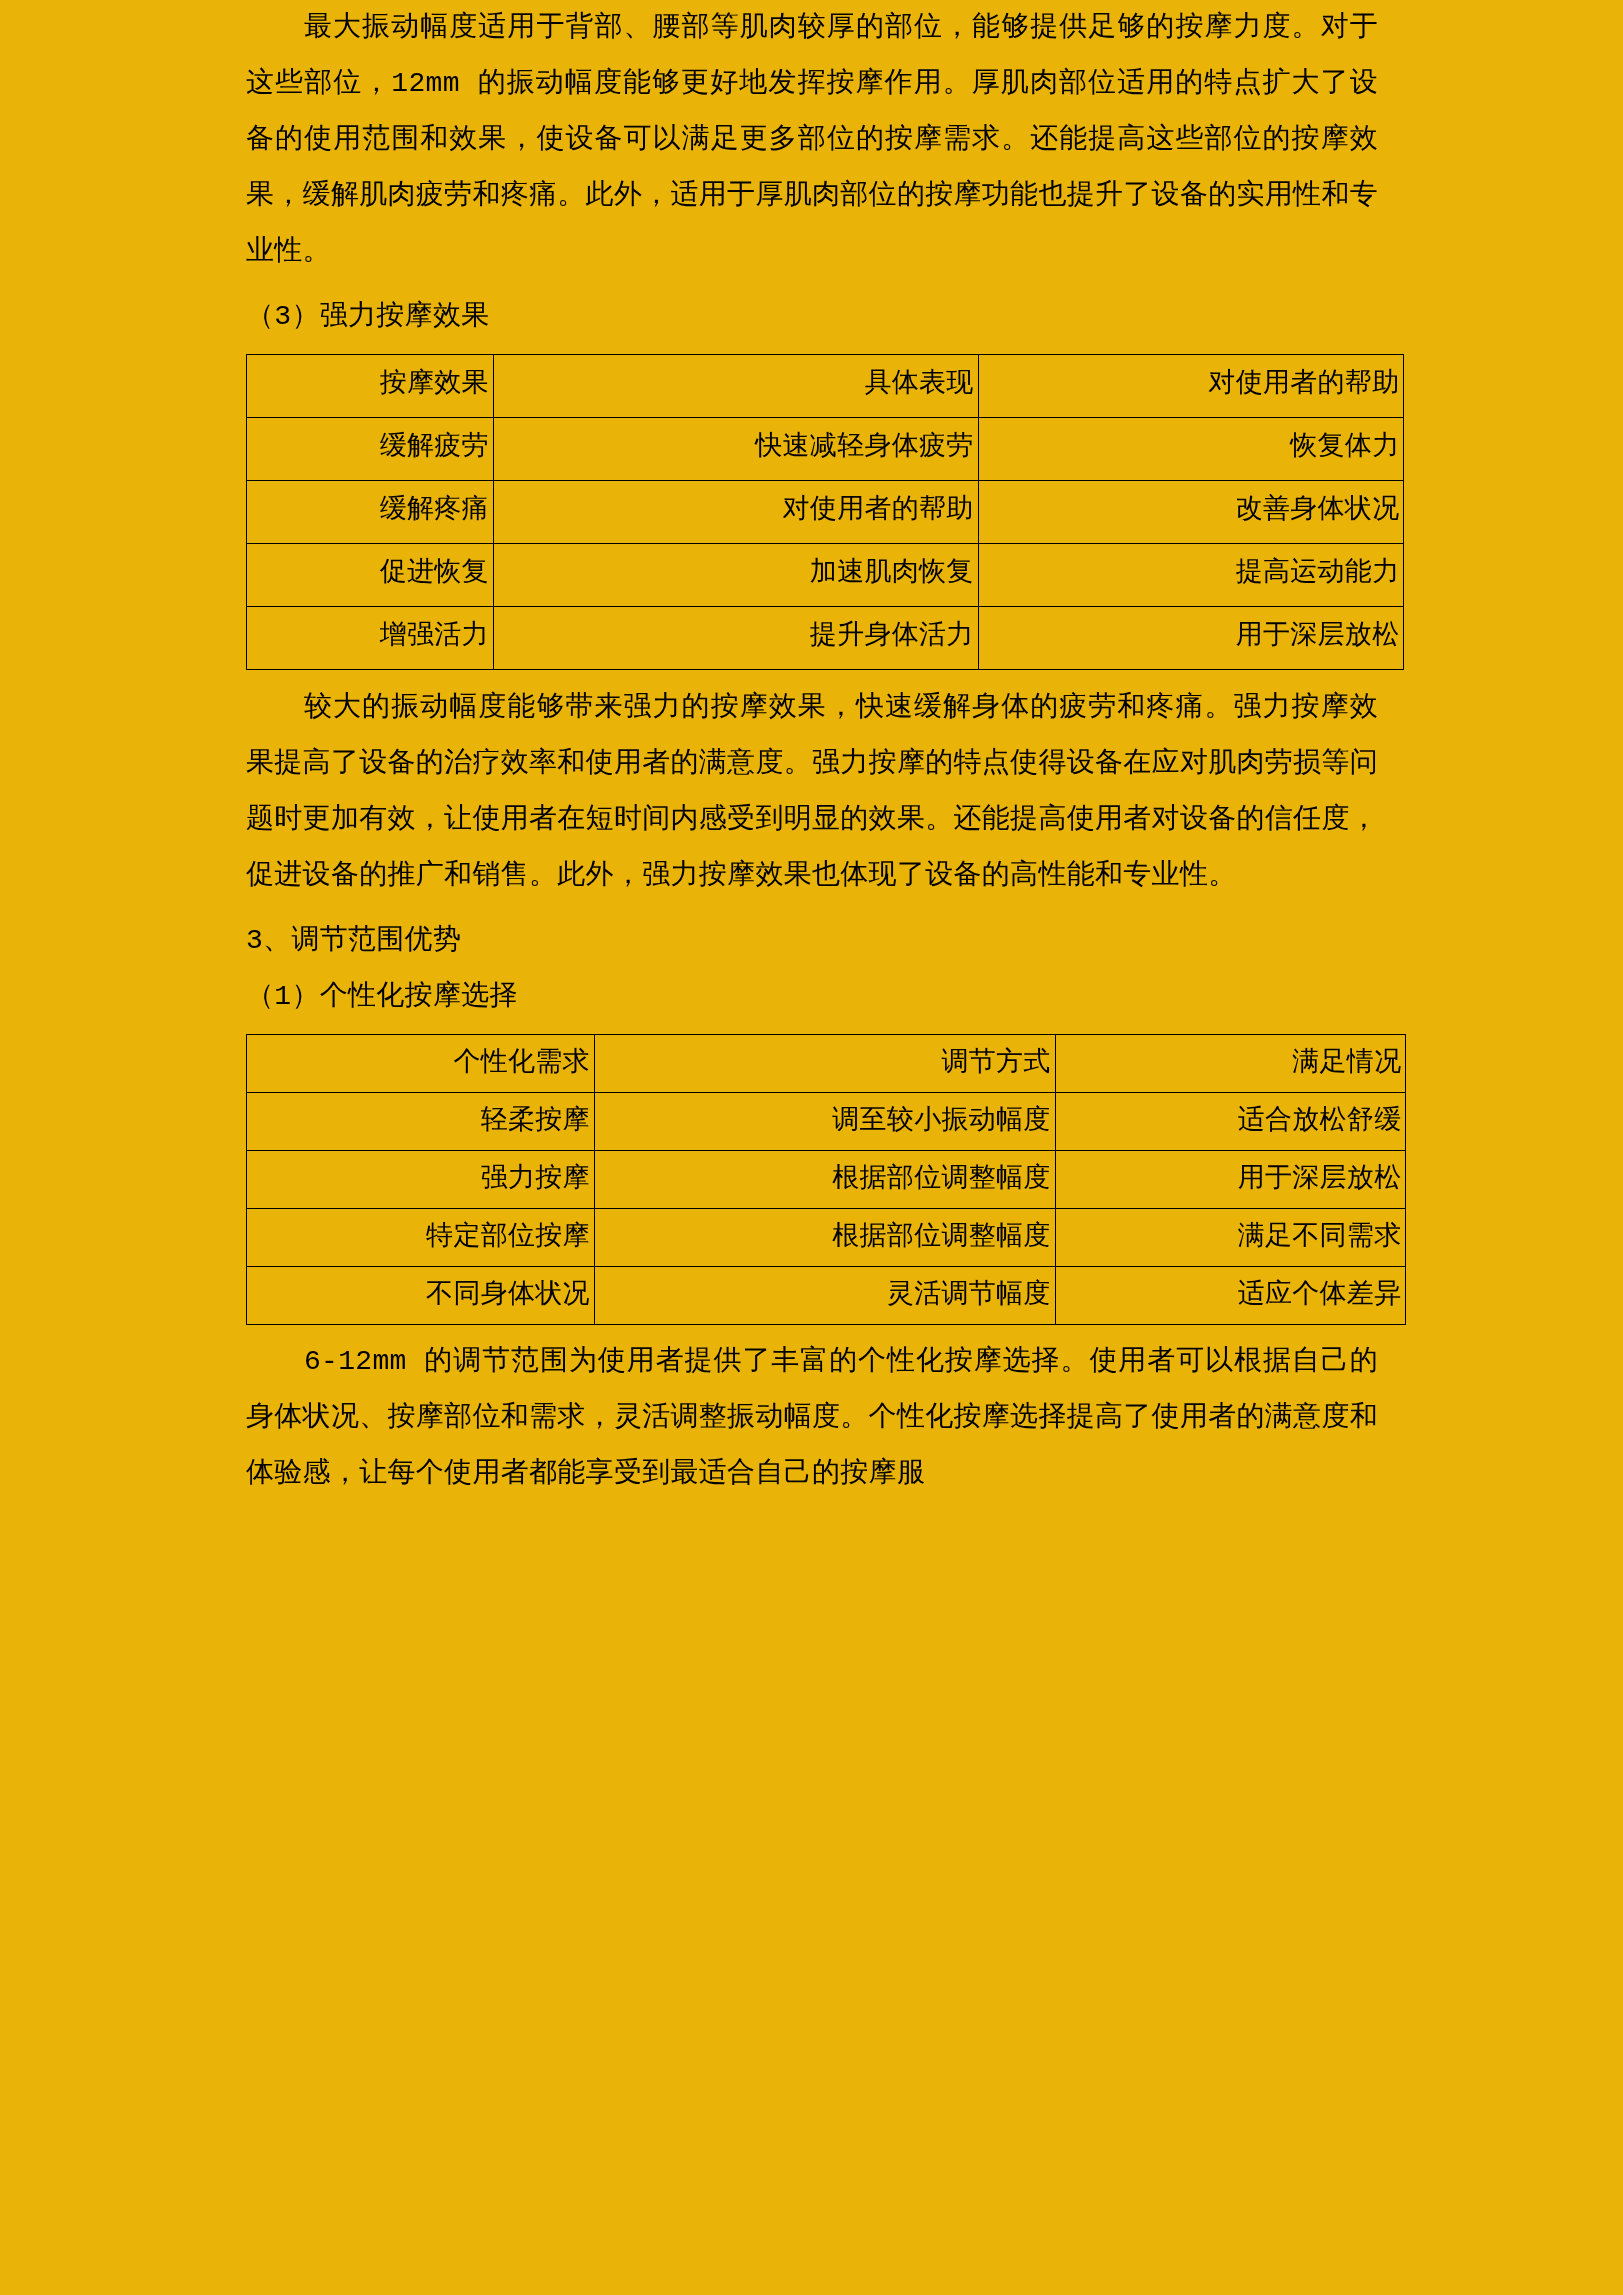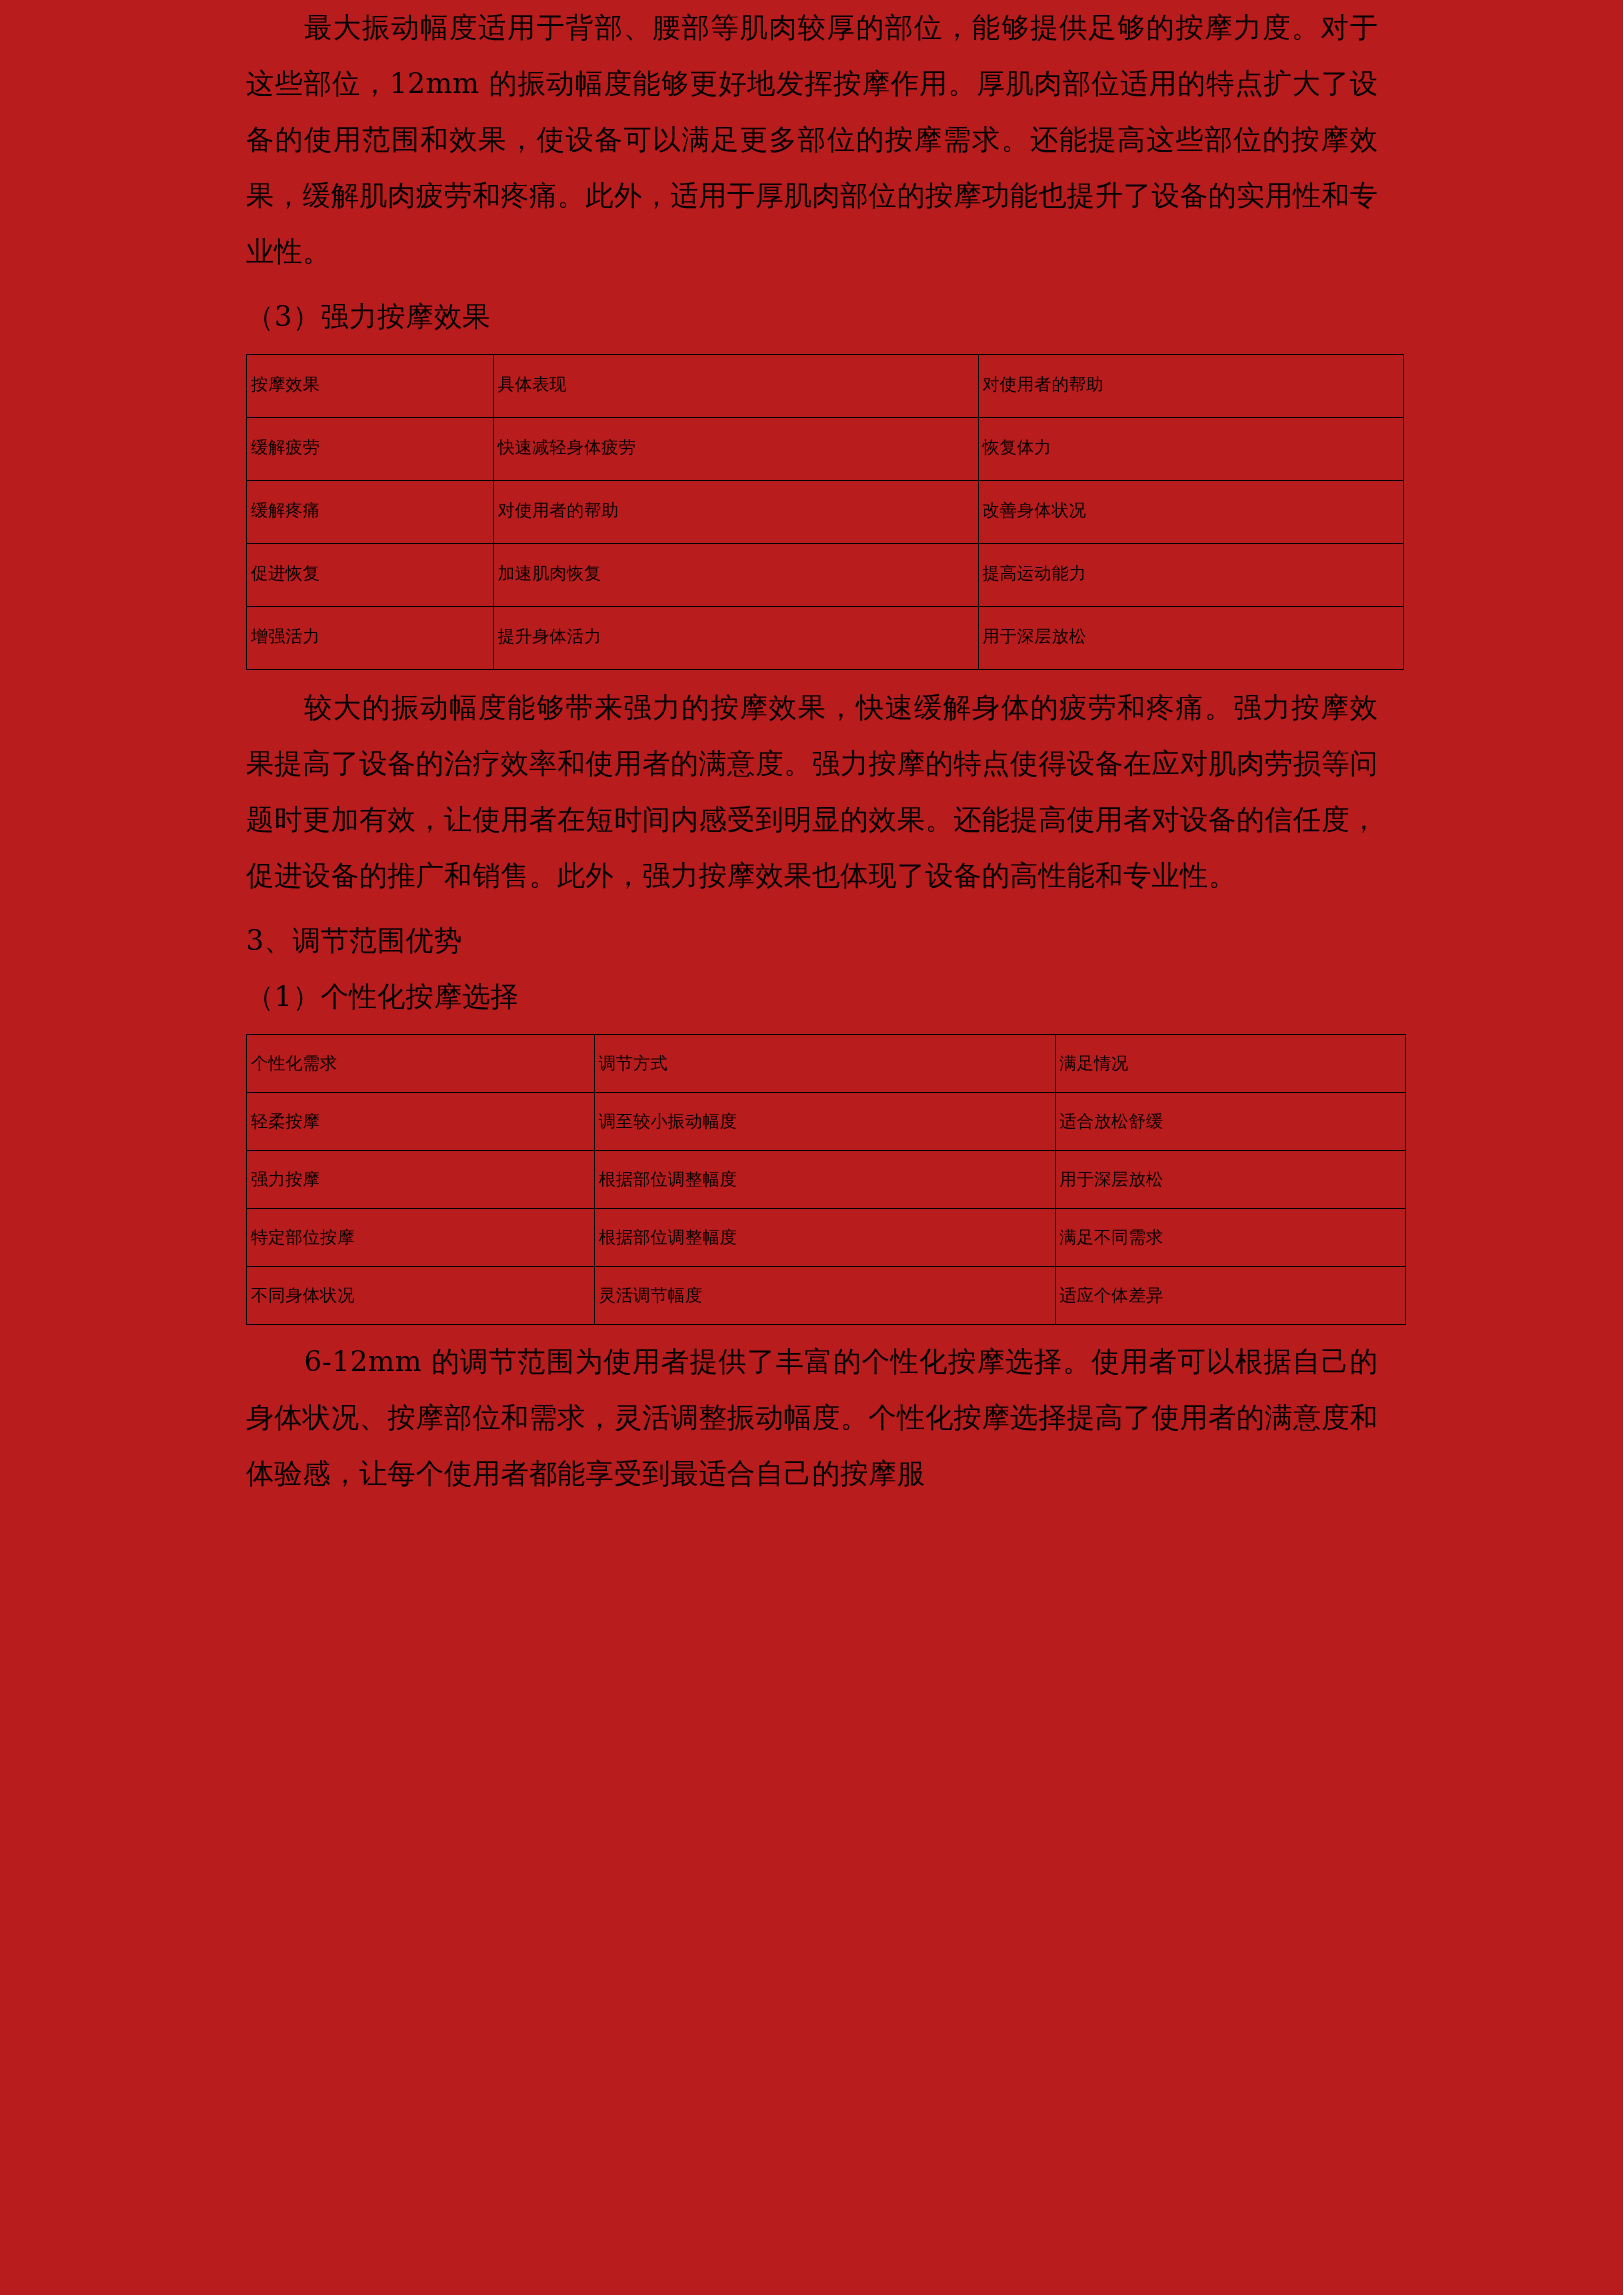--- a/index.html
+++ b/index.html
@@ -8,24 +8,25 @@
     background: #ffffff;
   }
   body {
     font-family: "DejaVu Serif", "Liberation Serif", serif;
     color: #000000;
   }
   .page {
     position: relative;
     width: 1623px;
     height: 2295px;
-    background: #b91c1c;
+    background: #eab308;
     box-sizing: border-box;
     padding: 15px;
     overflow: hidden;
+    font-family: Liberation Mono, monospace;
   }
   .content {
     position: absolute;
     left: 246px;
     top: 0;
     width: 1132px;
   }
 
   
   .para {
@@ -56,23 +57,23 @@
 
   
   table.doc-table {
     border-collapse: collapse;
     width: 1132px;
     table-layout: fixed;
     margin: 0;
   }
   table.doc-table td {
     border: 1.3px solid #000000;
-    font-size: 17px;
+    font-size: 27px;
     line-height: 37px;
-    text-align: left;
+    text-align: right;
     vertical-align: top;
     padding: 10.5px 3.9px 0 3.9px;
     letter-spacing: 0.3px;
   }
   
   table.t1 tr { height: 63px; }
   table.t1 td.c0 { width: 238px; }
   table.t1 td.c1 { width: 476px; }
   table.t1 td.c2 { width: 417px; }
 

